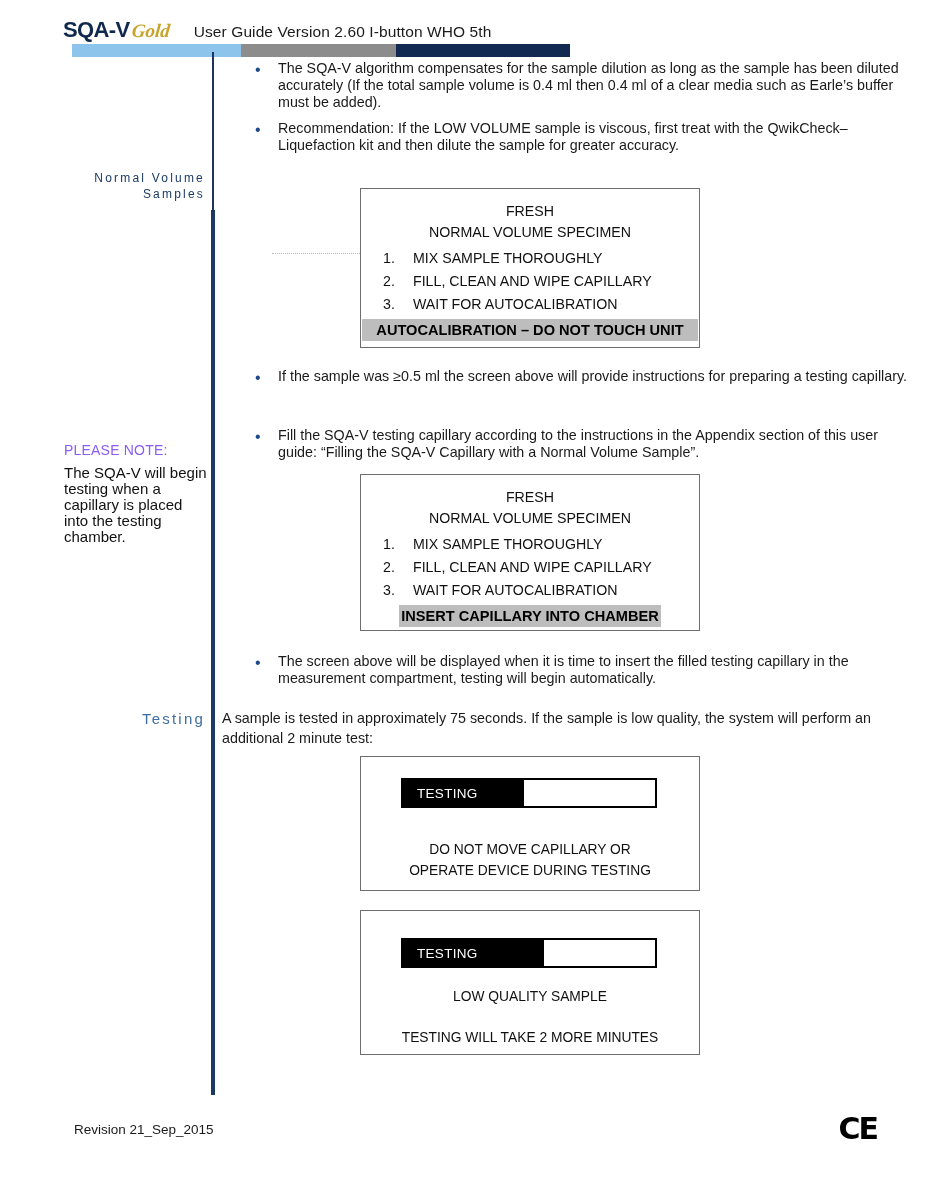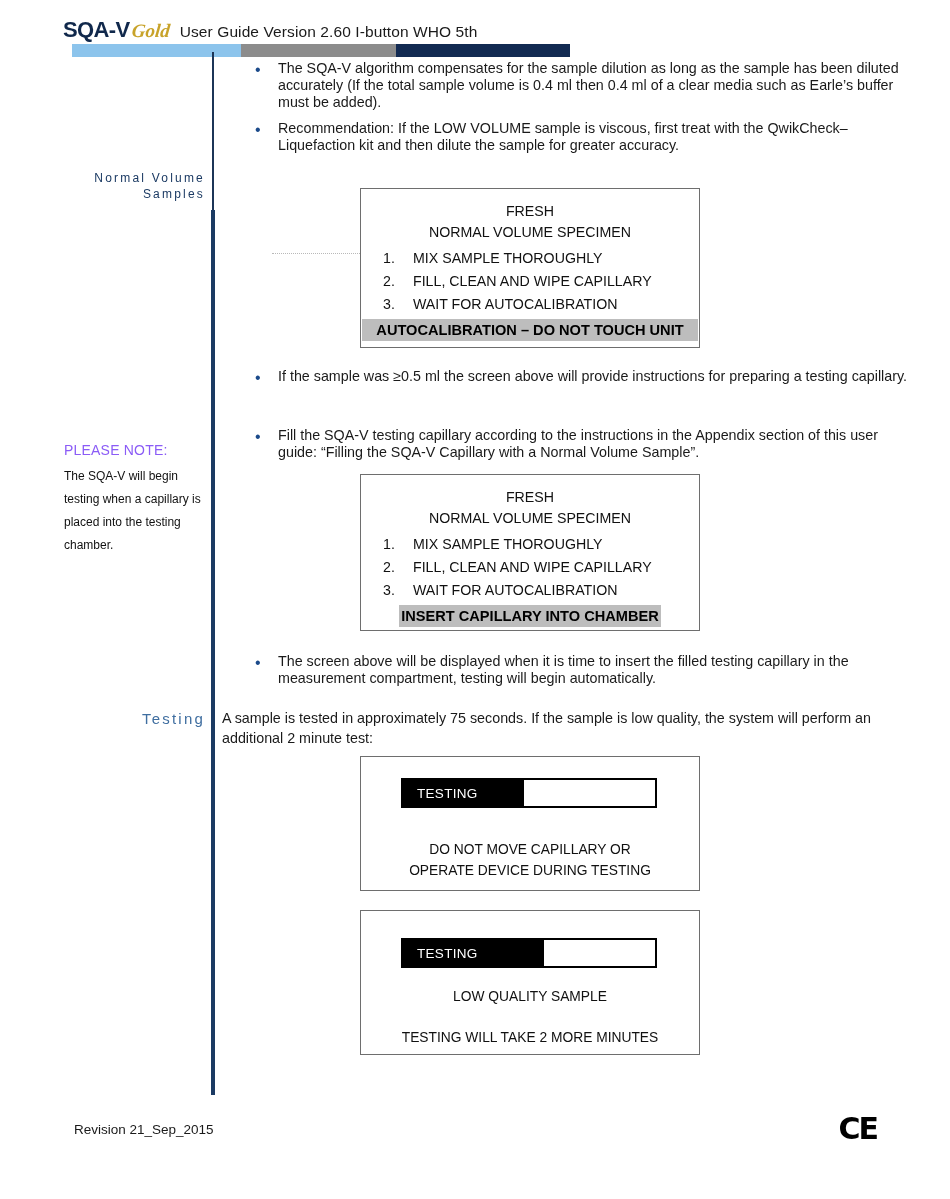--- a/index.html
+++ b/index.html
@@ -47,21 +47,21 @@
     font-weight: bold;
     font-size: 19px;
     color: #c8a32a;
     margin-left: 2px;
     transform: skewX(-6deg);
   }
   .header-title {
     font-family: "Liberation Sans", sans-serif;
     font-size: 15.5px;
     color: #1a1a1a;
-    margin-left: 10px;
+    margin-left: 24px;
     letter-spacing: 0.1px;
   }
   .bar {
     position: absolute;
     top: 36px;
     left: 72px;
     width: 498px;
     height: 13px;
     display: flex;
   }
@@ -119,23 +119,23 @@
     width: 145px;
   }
   .note-title {
     font-size: 14px;
     color: #8b5cf6;
     line-height: 17px;
     letter-spacing: 0.2px;
     margin-bottom: 6px;
   }
   .note-body {
-    font-size: 12px;
+    font-size: 15px;
     color: #111;
-    line-height: 23px;
+    line-height: 16px;
   }
 
   .bullet {
     position: absolute;
     display: flex;
     width: 660px;
   }
   .bullet .dot {
     width: 30px;
     flex: 0 0 30px;

